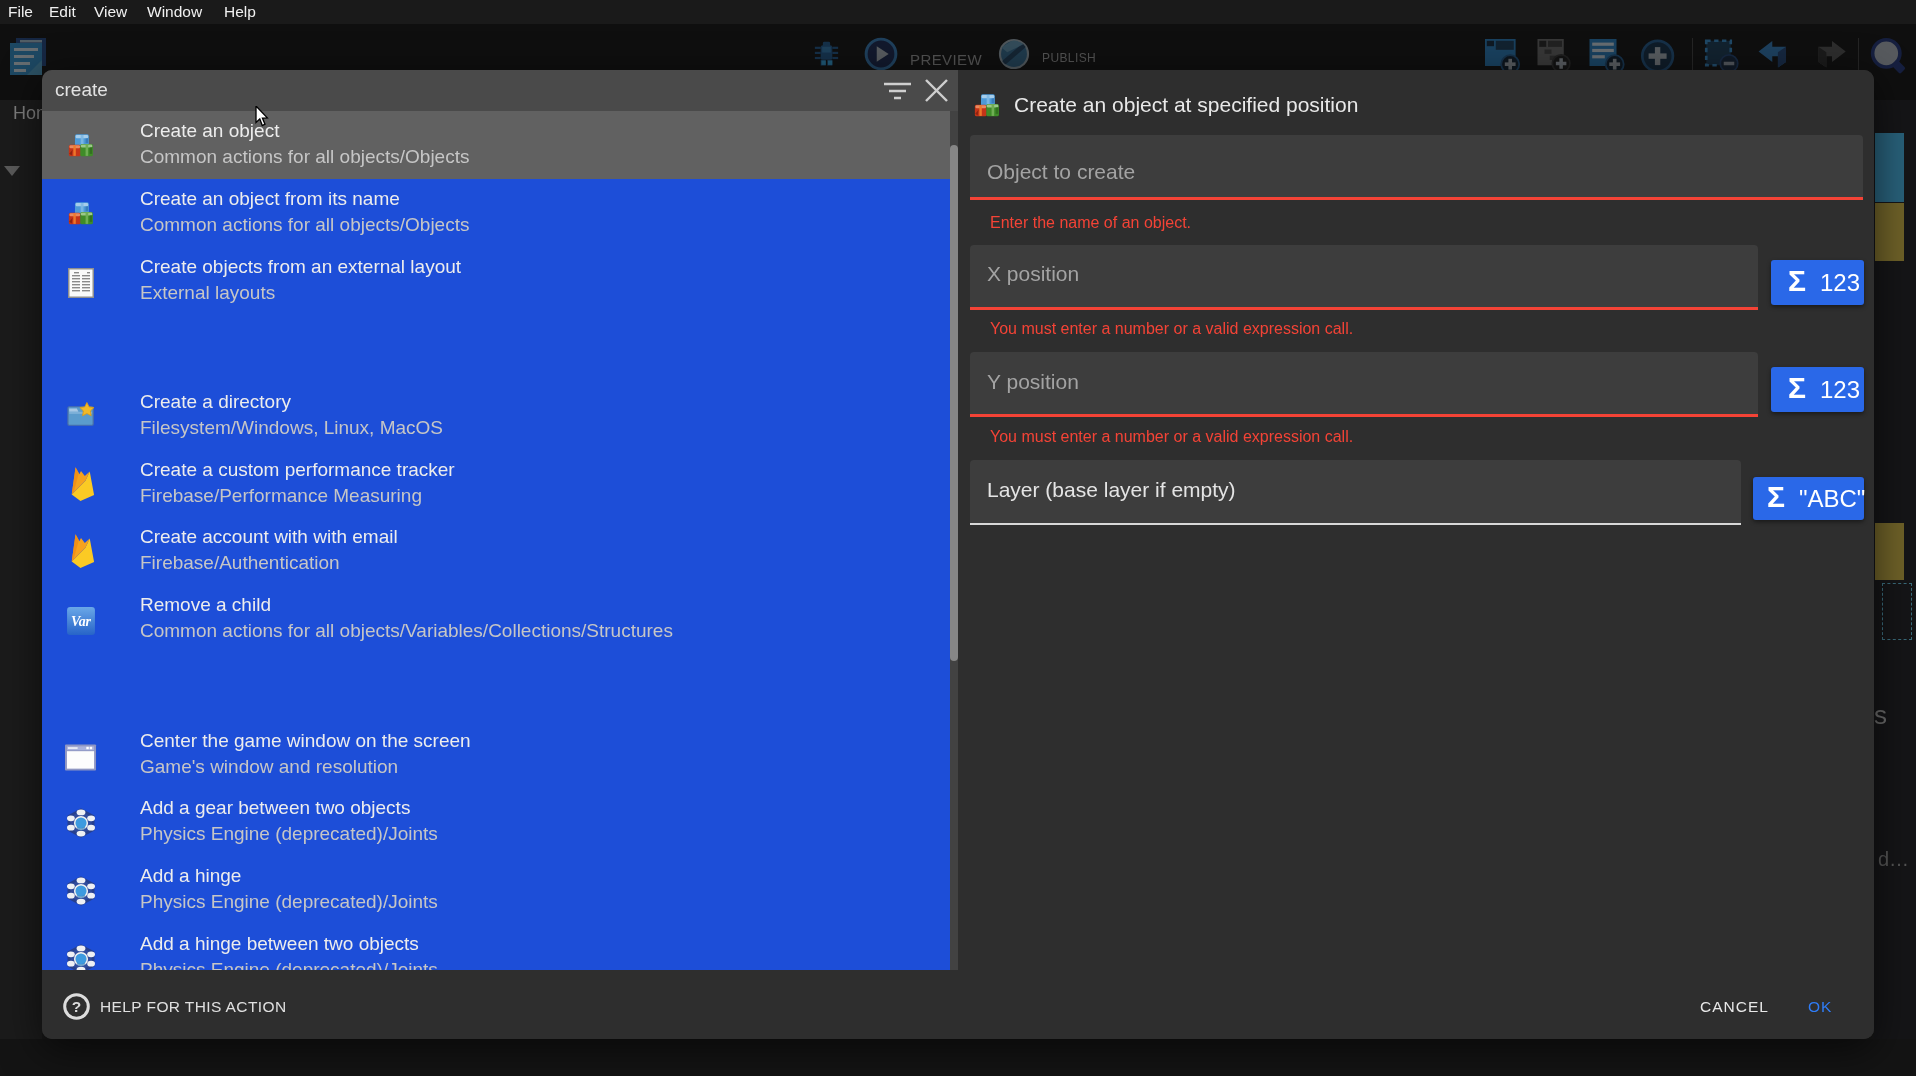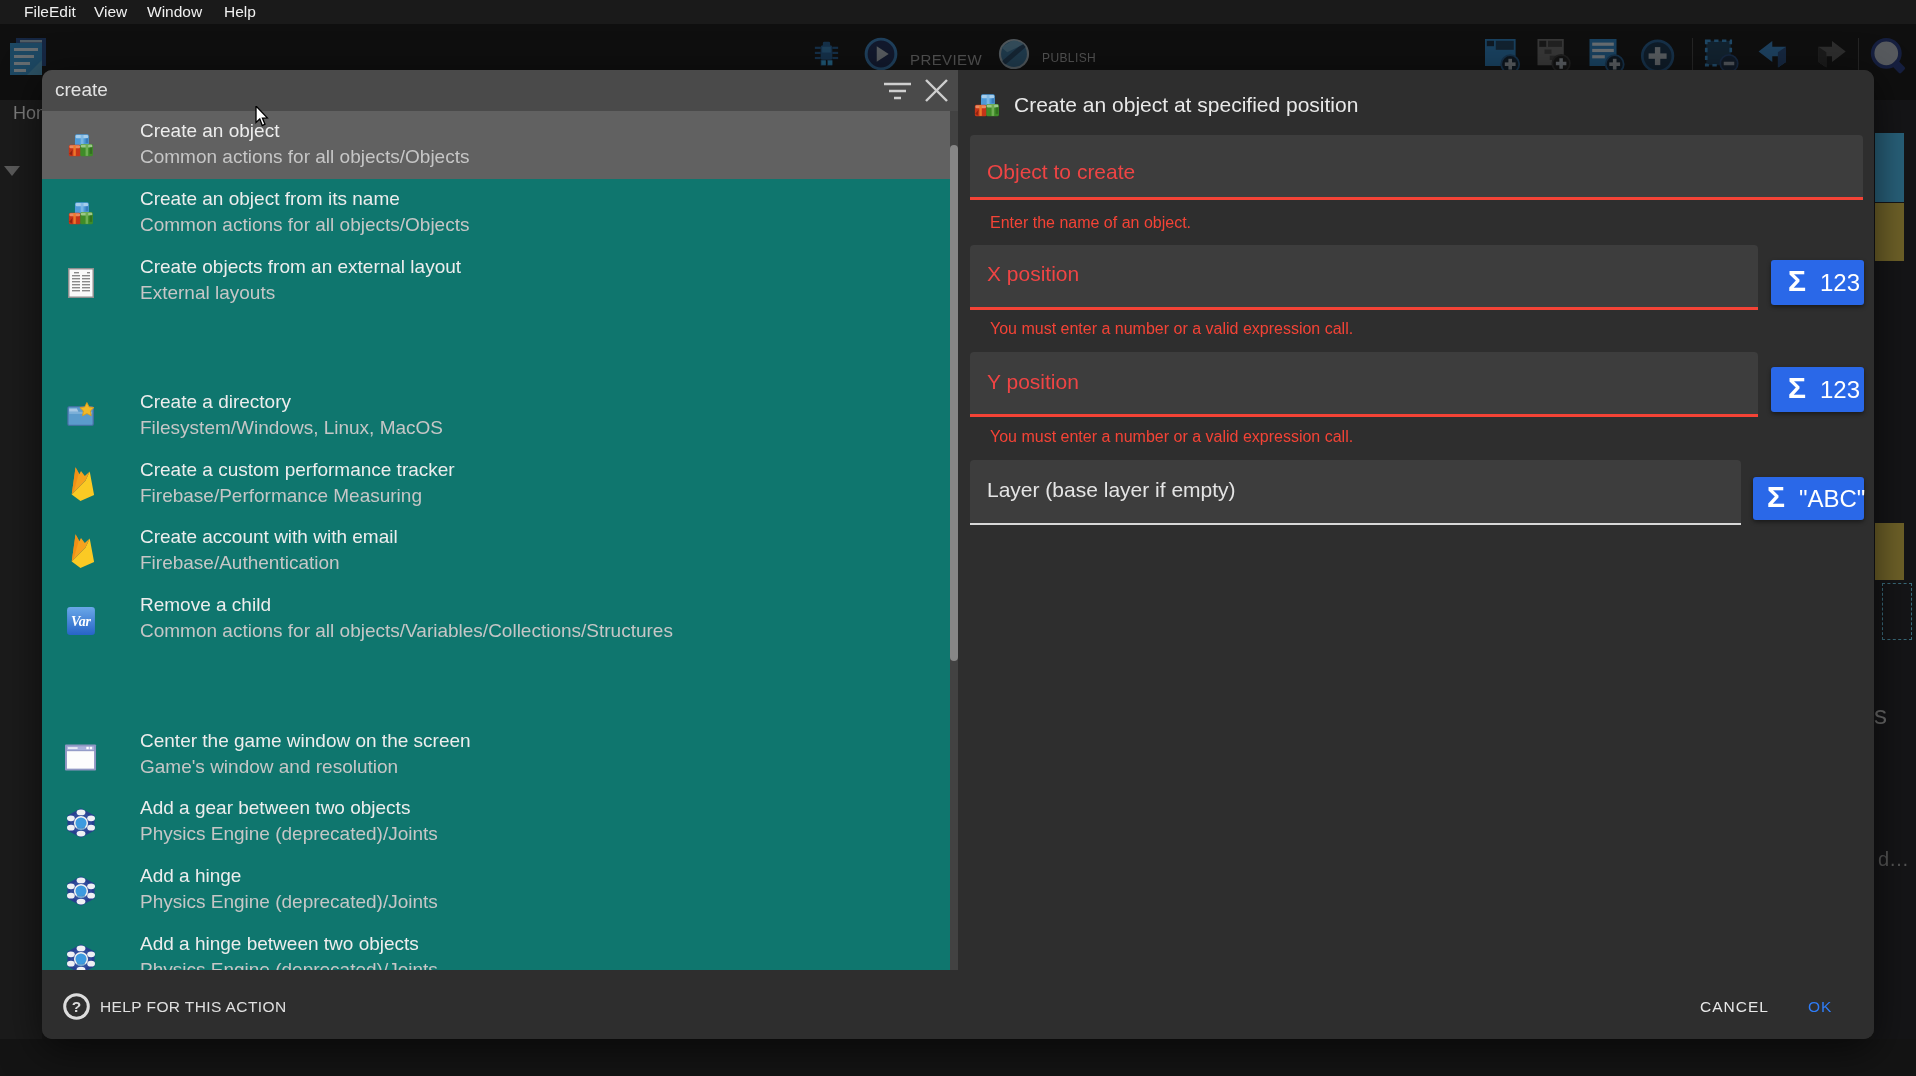--- a/index.html
+++ b/index.html
@@ -10,44 +10,44 @@
   font-size:15.5px; }
 #menubar span { position:absolute; top:3px; }
 #toolbar { left:0; top:24px; width:1916px; height:76px; background:#0f0f0f; }
 .dim { position:absolute; left:0; top:0; width:100%; height:100%; opacity:.52; }
 #bgleft { left:0; top:100px; width:42px; height:940px; background:#1b1b1b; }
 #bgright { left:1874px; top:100px; width:42px; height:940px; background:#151517; }
 #bgbottom { left:0; top:1039px; width:1916px; height:37px; background:#141414; }
 #dialog { left:42px; top:70px; width:1832px; height:969px; border-radius:10px;
   overflow:hidden; background:#2e2e2e; box-shadow:0 10px 40px rgba(0,0,0,.6);padding-left:32px; }
 #searchbar { left:0; top:0; width:916px; height:41px; background:#4a4a4a; }
-#list { left:0; top:41px; width:916px; height:859px; background:#0f766e; }
+#list { left:0; top:41px; width:916px; height:859px; background:#1d4ed8; }
 .row { position:absolute; left:0; width:908px; height:68px; }
 .row.sel { background:#616161; }
 .rt { position:absolute; left:98px; top:9px; font-size:19px; color:#ededed; white-space:nowrap; }
 .rs { position:absolute; left:98px; top:35px; font-size:19px; color:#c6c6c6; white-space:nowrap; }
 .ric { position:absolute; left:23px; top:17px; width:32px; height:34px; display:flex; align-items:flex-end; justify-content:center; }
 #scrolltrack { left:908px; top:41px; width:8px; height:859px; background:#424242; }
 #scrollthumb { left:908px; top:75px; width:8px; height:516px; background:#868686; border-radius:4px; }
 #rpanel { left:916px; top:0; width:916px; height:900px; background:#2e2e2e; }
 .field { position:absolute; background:#3d3d3d; border-radius:4px 4px 0 0; }
-.flabel { position:absolute; font-size:21px; color:#ef4444; white-space:nowrap; }
+.flabel { position:absolute; font-size:21px; color:#a3a3a3; white-space:nowrap; }
 .fhelp { position:absolute; font-size:16px; color:#f44336; white-space:nowrap; }
 .runder { position:absolute; height:3px; background:#f44336; }
 .bbtn { position:absolute; background:#2a68e8; border-radius:3px; color:#fff; box-shadow:0 2px 4px rgba(0,0,0,.45); }
 .bbtn .sg { position:absolute; font-size:30px; font-weight:bold; top:50%; transform:translateY(-55%); }
 .bbtn .bt { position:absolute; font-size:24px; top:50%; transform:translateY(-50%); }
 #botbar { left:0; top:900px; width:1832px; height:69px; background:#2e2e2e; }
 .btxt { position:absolute; font-size:15.5px; letter-spacing:.4px; }
 </style></head>
 <body>
 <div id="root">
 
 <div id="menubar" class="abs">
-<span style="left:24px">File</span>
+<span style="left:8px">File</span>
 <span style="left:49px">Edit</span>
 <span style="left:94px">View</span>
 <span style="left:147px">Window</span>
 <span style="left:224px">Help</span>
 </div>
 <div id="toolbar" class="abs">
       <div class="dim">
 <svg class="abs" style="left:10px;top:14px" width="40" height="42" viewBox="0 0 40 42">
 <rect x="6" y="0" width="30" height="28" fill="#1d3d74"></rect>
 <rect x="0" y="5" width="32" height="32" fill="#2a7cb0"></rect>

